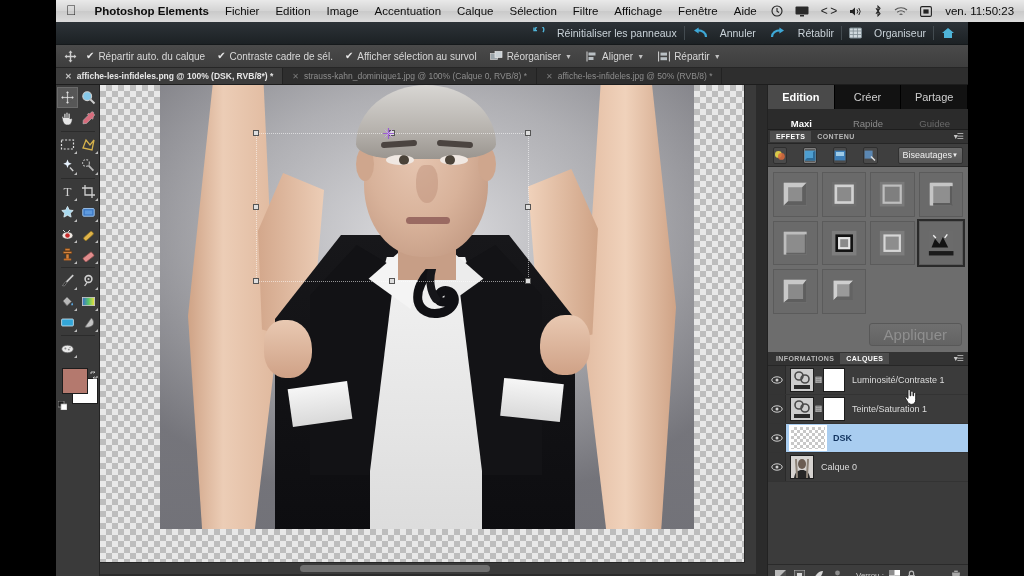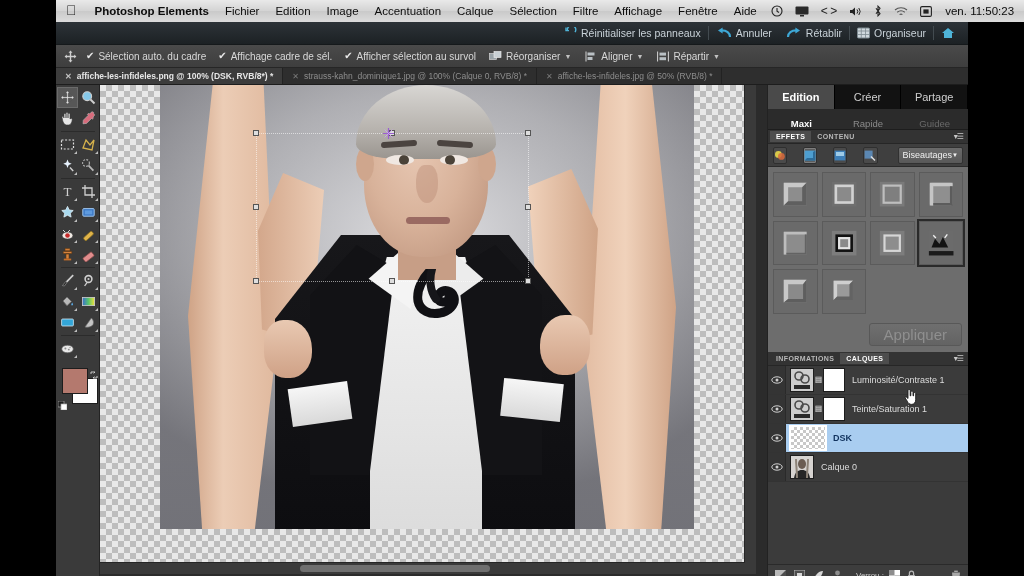--- a/index.html
+++ b/index.html
@@ -20,21 +20,21 @@
   
   .gutter-l{position:absolute;left:0;top:0;width:56px;height:576px;background:#000;}
   .gutter-r{position:absolute;left:968px;top:22px;width:56px;height:554px;background:#000;}
 
   
   #ps{position:absolute;left:56px;top:22px;width:912px;height:554px;background:#3b3b3b;overflow:hidden;}
 
   
   .appbar{position:relative;height:22px;background:linear-gradient(180deg,#2d3338 0%,#1c2124 100%);
     display:flex;align-items:center;justify-content:flex-end;padding-right:6px;border-bottom:1px solid #15191b;}
-  .appbtn{display:flex;align-items:center;gap:4px;color:#c9d2d8;font-size:10.5px;padding:0 7px;height:22px;white-space:nowrap;}
+  .appbtn{display:flex;align-items:center;gap:12px;color:#c9d2d8;font-size:10.5px;padding:0 7px;height:22px;white-space:nowrap;}
   .appsep{width:1px;height:14px;background:#434b50;}
   .ic{display:inline-block;}
   .ic svg{display:block;}
 
   
   .optbar{position:relative;height:22px;background:linear-gradient(180deg,#4a4a4a 0%,#3e3e3e 100%);
     display:flex;align-items:center;border-bottom:1px solid #262626;padding-left:4px;}
   .optbar .tool-ic{width:20px;height:18px;display:flex;align-items:center;justify-content:center;}
   .chk{display:flex;align-items:center;gap:4px;color:#d8d8d8;font-size:10px;padding:0 6px;white-space:nowrap;}
   .chk .tick{color:#e8e8e8;font-size:10px;line-height:1;}
@@ -322,25 +322,25 @@
     </div>
 
     <div class="optbar">
       <div class="tool-ic">
         <svg width="13" height="13" viewBox="0 0 13 13">
             <path d="M6.5 0.6l2 2.2h-1.3v3h3V4.5l2.2 2-2.2 2V7.2h-3v3h1.3l-2 2.2-2-2.2h1.3v-3h-3v1.3l-2.2-2 2.2-2v1.3h3v-3H4.5z" fill="#cfcfcf"></path>
           </svg>
       </div>
       <div class="chk">
         <span class="tick">✔</span>
-        <span>Sélection auto. du cadre</span>
+        <span>Répartir auto. du calque</span>
       </div>
       <div class="chk">
         <span class="tick">✔</span>
-        <span>Affichage cadre de sél.</span>
+        <span>Contraste cadre de sél.</span>
       </div>
       <div class="chk">
         <span class="tick">✔</span>
         <span>Afficher sélection au survol</span>
       </div>
       <div class="optitem">
         <span class="ic">
           <svg width="13" height="11" viewBox="0 0 13 11">
               <rect x="0.5" y="2.5" width="7" height="6" fill="#9aa3a8" stroke="#d5d5d5" stroke-width="0.7"></rect>
               <rect x="5" y="0.5" width="7" height="6" fill="#c9d0d4" stroke="#e8e8e8" stroke-width="0.7"></rect>

